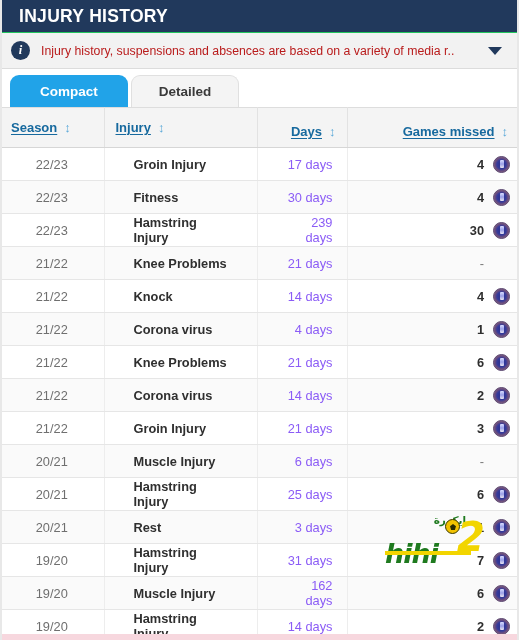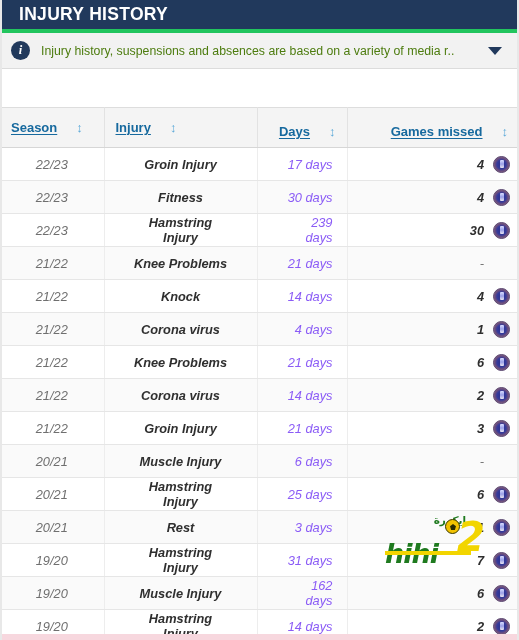--- a/index.html
+++ b/index.html
@@ -16,21 +16,21 @@
     overflow: hidden;
   }
 
   
   .titlebar {
     height: 33px;
     background: #21395c;
     display: flex;
     align-items: center;
     padding-left: 19px;
-    border-bottom: 4px solid #22c55e;
+    border-bottom: 1px solid #22c55e;
   }
   .titlebar-text {
     color: #ffffff;
     font-size: 17.5px;
     font-weight: 700;
     letter-spacing: 0.3px;
   }
 
   
   .infobar {
@@ -49,21 +49,21 @@
     font-size: 12.5px;
     font-style: italic;
     font-weight: 700;
     font-family: "Liberation Serif", serif;
     display: flex; align-items: center; justify-content: center;
     flex: 0 0 auto;
   }
   .info-text {
     margin-left: 11px;
     font-size: 12.3px;
-    color: #4d7c0f;
+    color: #b91c1c;
     white-space: nowrap;
     overflow: hidden;
     flex: 1 1 auto;
   }
   .chev {
     flex: 0 0 auto;
     width: 20px; height: 20px;
     display: flex; align-items: center; justify-content: center;
     margin-right: 6px;
   }
@@ -122,46 +122,45 @@
     border-top: 1px solid #dddddd;
     border-bottom: 1px solid #d6d6d6;
     border-right: 1px solid #e2e2e2;
     font-size: 13px;
     font-weight: 700;
     color: #16699e;
     vertical-align: middle;
     padding: 0 11px;
   }
   .tbl thead th:last-child { border-right: none; }
-  .th-in { display: flex; align-items: center; gap: 19px; }
+  .th-in { display: flex; align-items: center; gap: 7px; }
   .th-in.left  { justify-content: flex-start; }
   .th-in.right { justify-content: flex-end; margin-top: 8px; }
   .th-lbl { text-decoration: underline; text-underline-offset: 2px; cursor: pointer; }
   .sortarrow {
     color: #5aa8d8;
     font-size: 13px;
     line-height: 1;
     cursor: pointer;
   }
 
   .tbl tbody td {
     height: 33px;
     border-bottom: 1px solid #e6e6e6;
     border-right: 1px solid #ededed;
     font-size: 12.8px;
     vertical-align: middle;
     padding: 0 29px;
-    font-style: italic;
   }
   .tbl tbody td:last-child { border-right: none; }
   tr.odd  td { background: #ffffff; }
   tr.even td { background: #fafafa; }
 
   .c-season-cell { text-align: center; color: #6f6f6f; font-size: 12.6px; }
-  .c-injury-cell { text-align: center; color: #2f2f2f; font-weight: 700; }
+  .c-injury-cell { text-align: left; color: #2f2f2f; font-weight: 700; }
   .c-days-cell   { text-align: right; color: #8b5cf6; padding-right: 14px !important; }
   .c-games-cell  { padding-right: 9px !important; }
   .games-wrap { display: flex; align-items: center; justify-content: flex-end; gap: 9px; }
   .games-num { color: #2f2f2f; font-weight: 700; font-size: 12.8px; }
   .games-num.dash { font-weight: 400; color: #777777; }
 
   .crest {
     width: 17px; height: 17px;
     border-radius: 50%;
     background: radial-gradient(circle at 50% 50%, #2b2f8c 0%, #343a9b 42%, #6b4d7e 62%, #8e6a85 78%, #b9a3b5 100%);
@@ -267,20 +266,26 @@
 
   <div class="infobar">
     <span class="info-icon">i</span>
     <span class="info-text">Injury history, suspensions and absences are based on a variety of media r..</span>
     <span class="chev">
         <i></i>
       </span>
   </div>
 
   <div class="tabstrip">
+    <div class="tab active">
+      <span>Compact</span>
+    </div>
+    <div class="tab inactive">
+      <span>Detailed</span>
+    </div>
   </div>
 
   <table class="tbl">
     <colgroup>
       <col class="c-season">
         <col class="c-injury">
         <col class="c-days">
         <col class="c-games">
     </colgroup>
     <thead>

